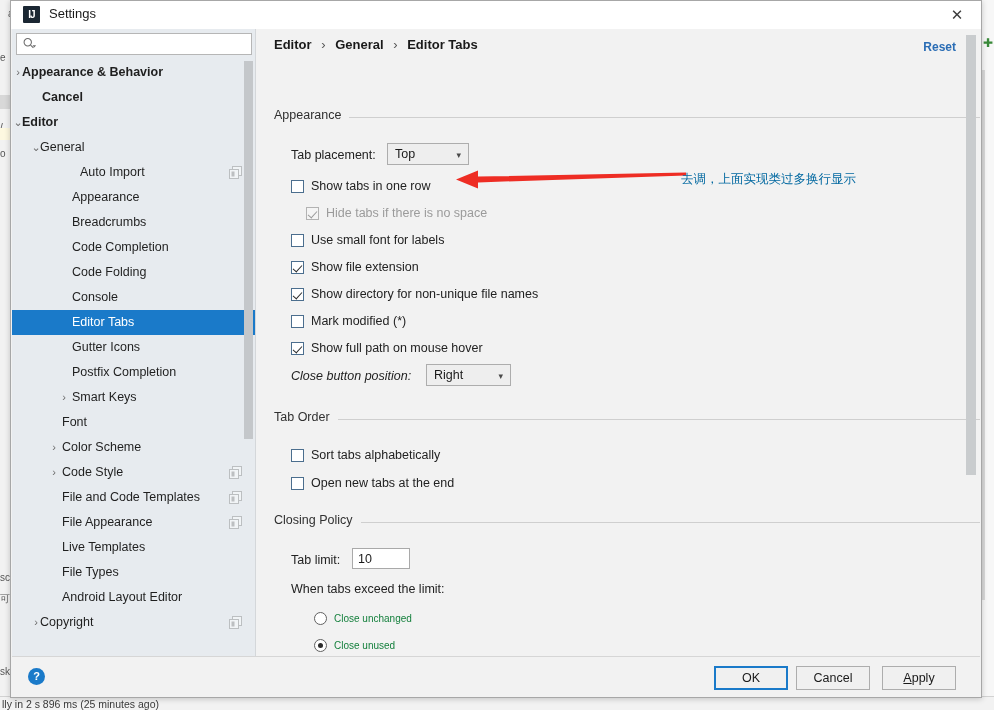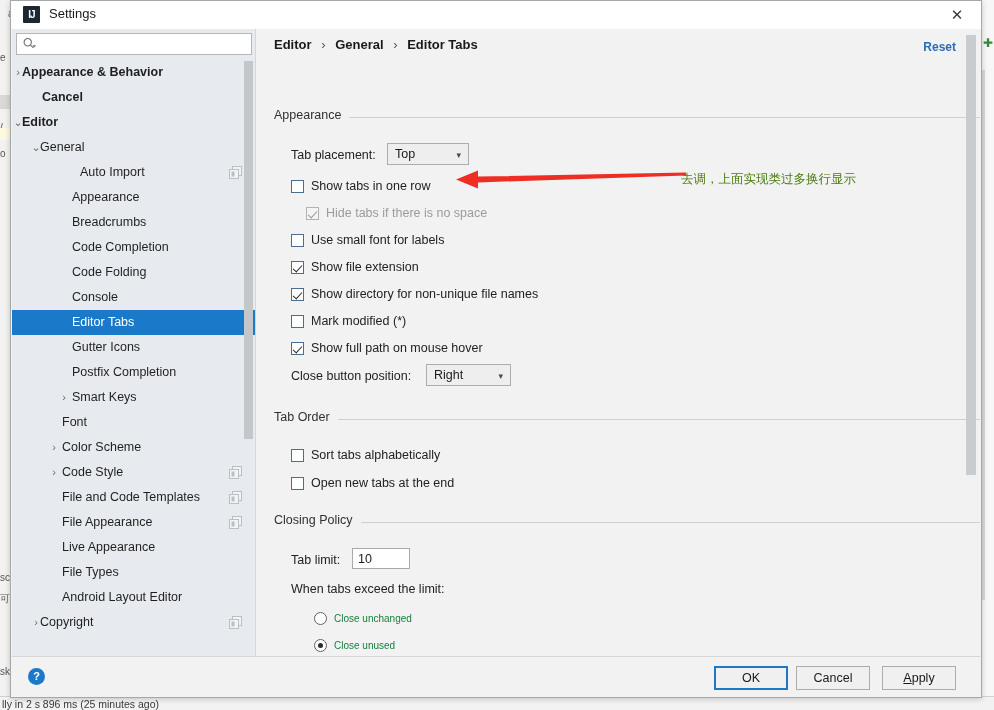--- a/index.html
+++ b/index.html
@@ -186,21 +186,21 @@
     font-family: "Liberation Sans", sans-serif;
   }
 
   .rightscroll {
     position: absolute; right: 4px; top: 6px; width: 10px; height: 440px;
     background: #c9ccce;
   }
 
   
   .annot-text {
-    position: absolute; font-size: 12.5px; color: #4d7c0f;
+    position: absolute; font-size: 12.5px; color: #0369a1;
     white-space: nowrap; font-family: "Liberation Sans", sans-serif; text-align: right;
   }
   .annot-arrow { position: absolute; pointer-events: none; }
 
   
   .footer {
     position: absolute; left: 1px; bottom: 1px; right: 1px; height: 40px;
     background: #f2f2f2; border-top: 1px solid #d6d6d6;
   }
   .help-ico {
@@ -344,21 +344,21 @@
           </div>
           <div class="trow">
             <span class="lbl" style="left: 50px;">File Appearance</span>
             <svg class="copyico" viewBox="0 0 13 13">
               <rect x="3.5" y="0.5" width="9" height="9" fill="#fff" stroke="#8a8a8a"></rect>
               <rect x="0.5" y="3.5" width="9" height="9" fill="#fff" stroke="#8a8a8a"></rect>
               <rect x="2.5" y="5.5" width="3" height="5" fill="#8a8a8a"></rect>
             </svg>
           </div>
           <div class="trow">
-            <span class="lbl" style="left: 50px;">Live Appearance</span>
+            <span class="lbl" style="left: 50px;">Live Templates</span>
           </div>
           <div class="trow">
             <span class="lbl" style="left: 50px;">File Types</span>
           </div>
           <div class="trow">
             <span class="lbl" style="left: 50px;">Android Layout Editor</span>
           </div>
           <div class="trow">
             <span class="arrow" style="left: 18px;">›</span>
             <span class="lbl" style="left: 28px;">Copyright</span>
@@ -424,21 +424,21 @@
       <div class="cbrow" style="left:35px; top:283px;">
         <span class="cbbox"></span>
         <span class="cbtext">Mark modified (*)</span>
       </div>
 
       <div class="cbrow" style="left:35px; top:310px;">
         <span class="cbbox checked"></span>
         <span class="cbtext">Show full path on mouse hover</span>
       </div>
 
-      <div class="ctrl-label" style="left:35px; top:340px;">Close button position:</div>
+      <div class="ctrl-label" style="left:35px; top:340px;font-style:italic;">Close button position:</div>
       <div class="combo" style="left:170px; top:335px; width:85px;">
         <span>Right</span>
         <span class="chev">▾</span>
       </div>
 
       <div class="sectionhdr" style="top:381px;">
         <span>Tab Order</span>
         <span class="rule" style="width:646px;"></span>
       </div>
 

